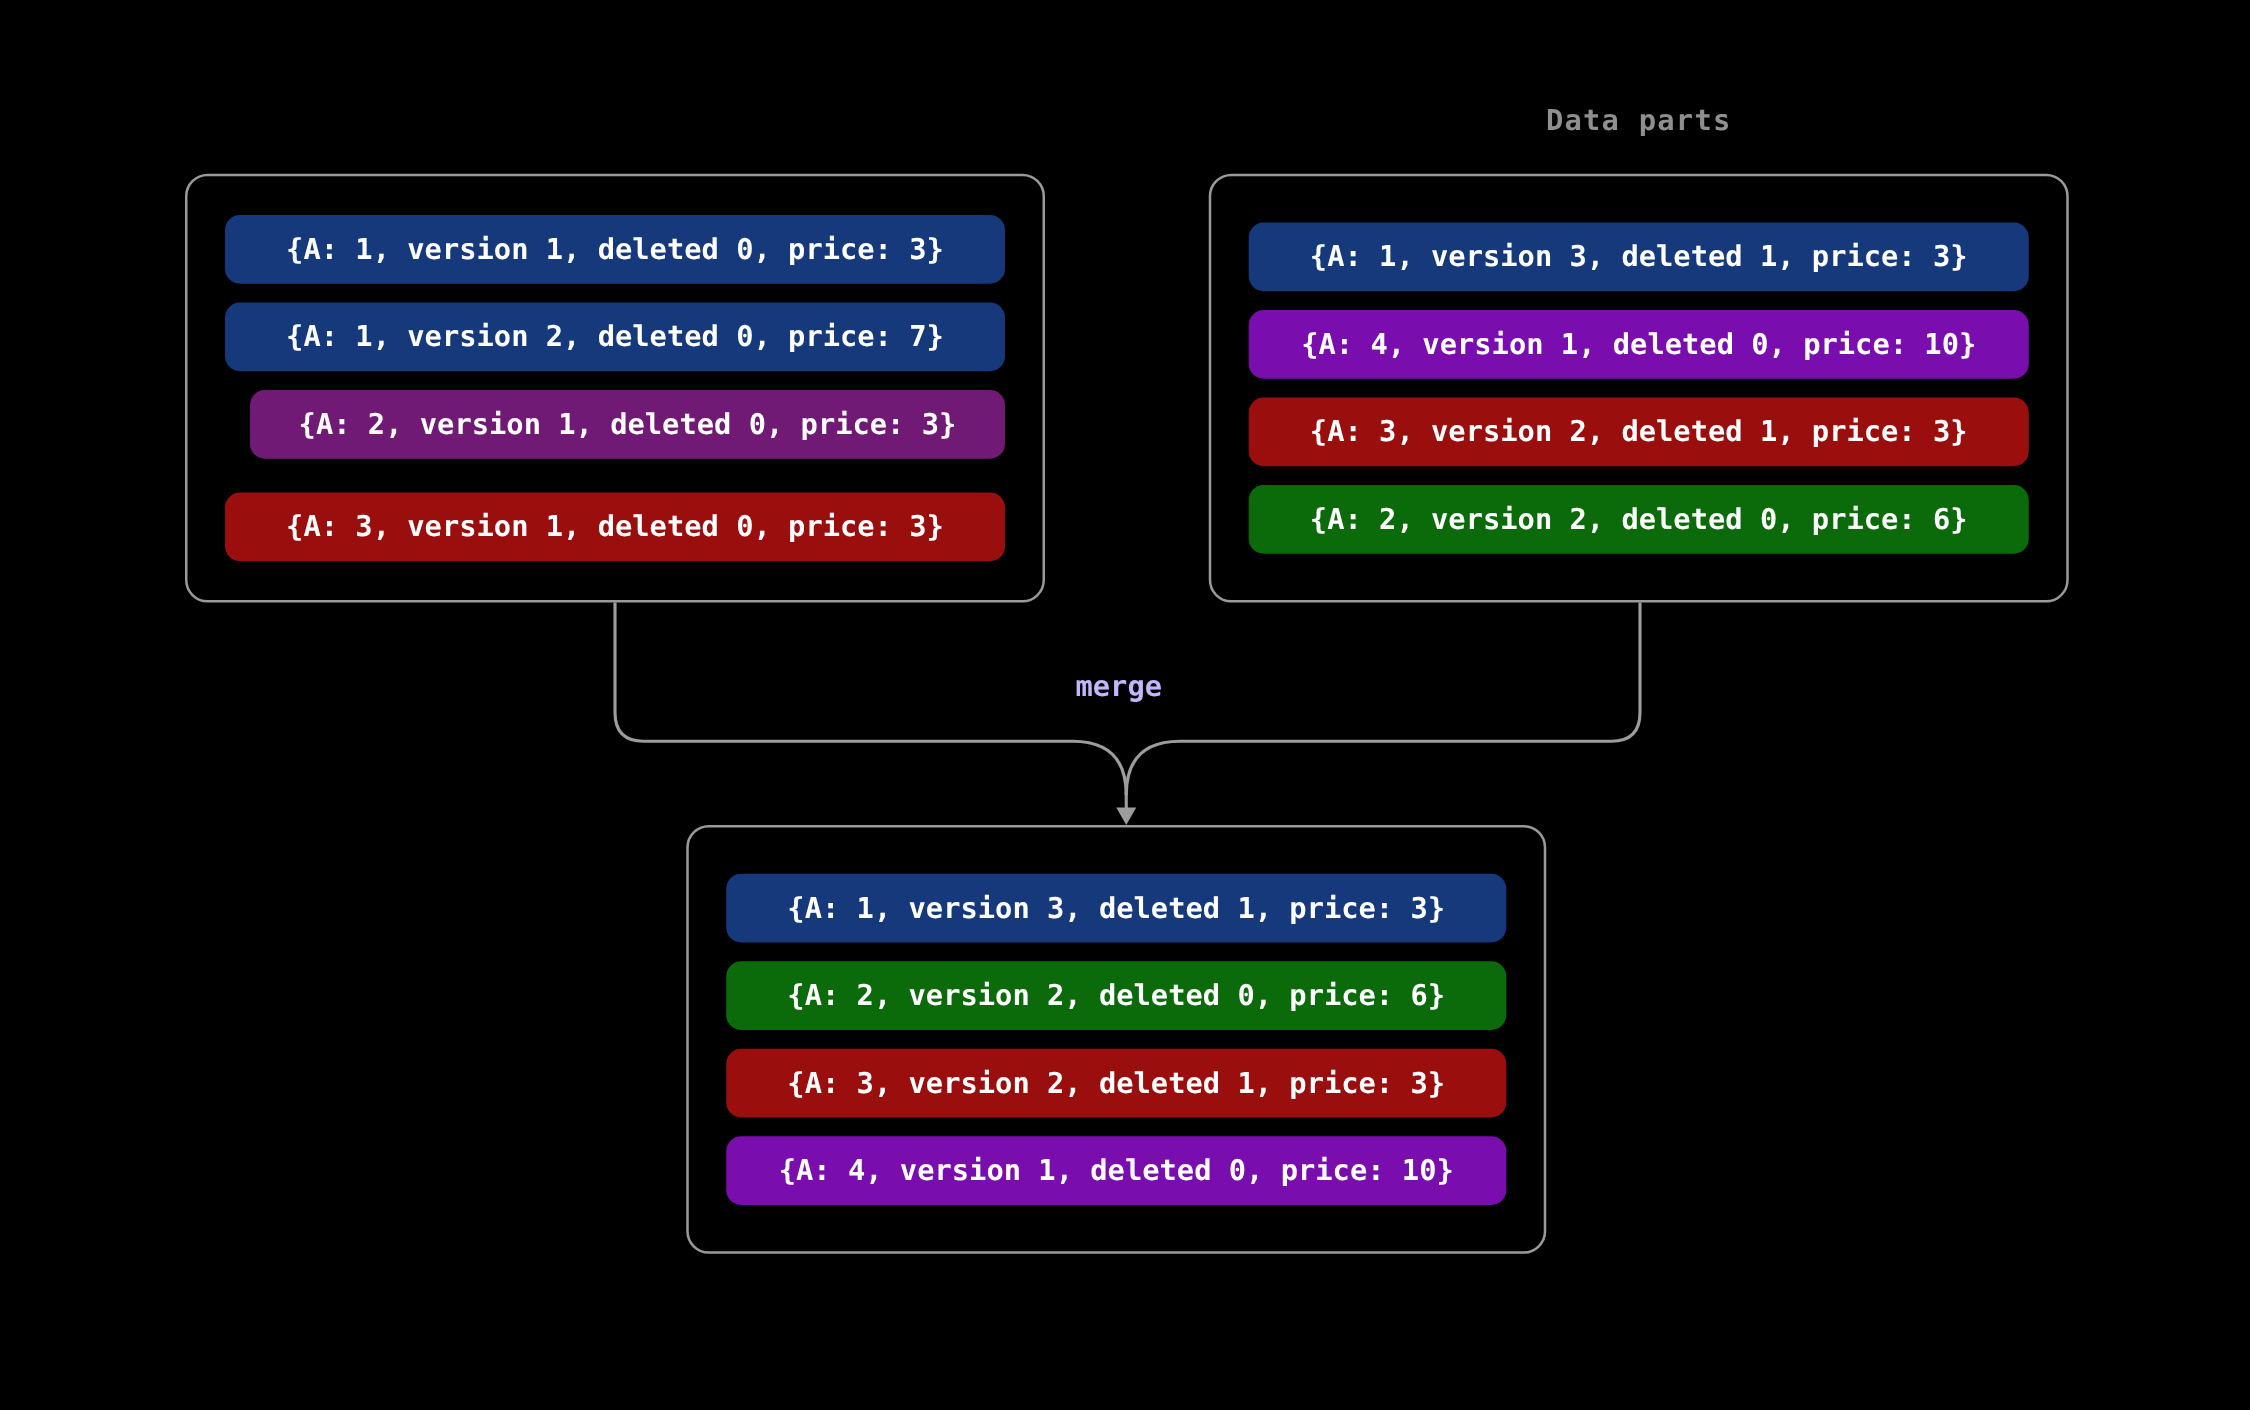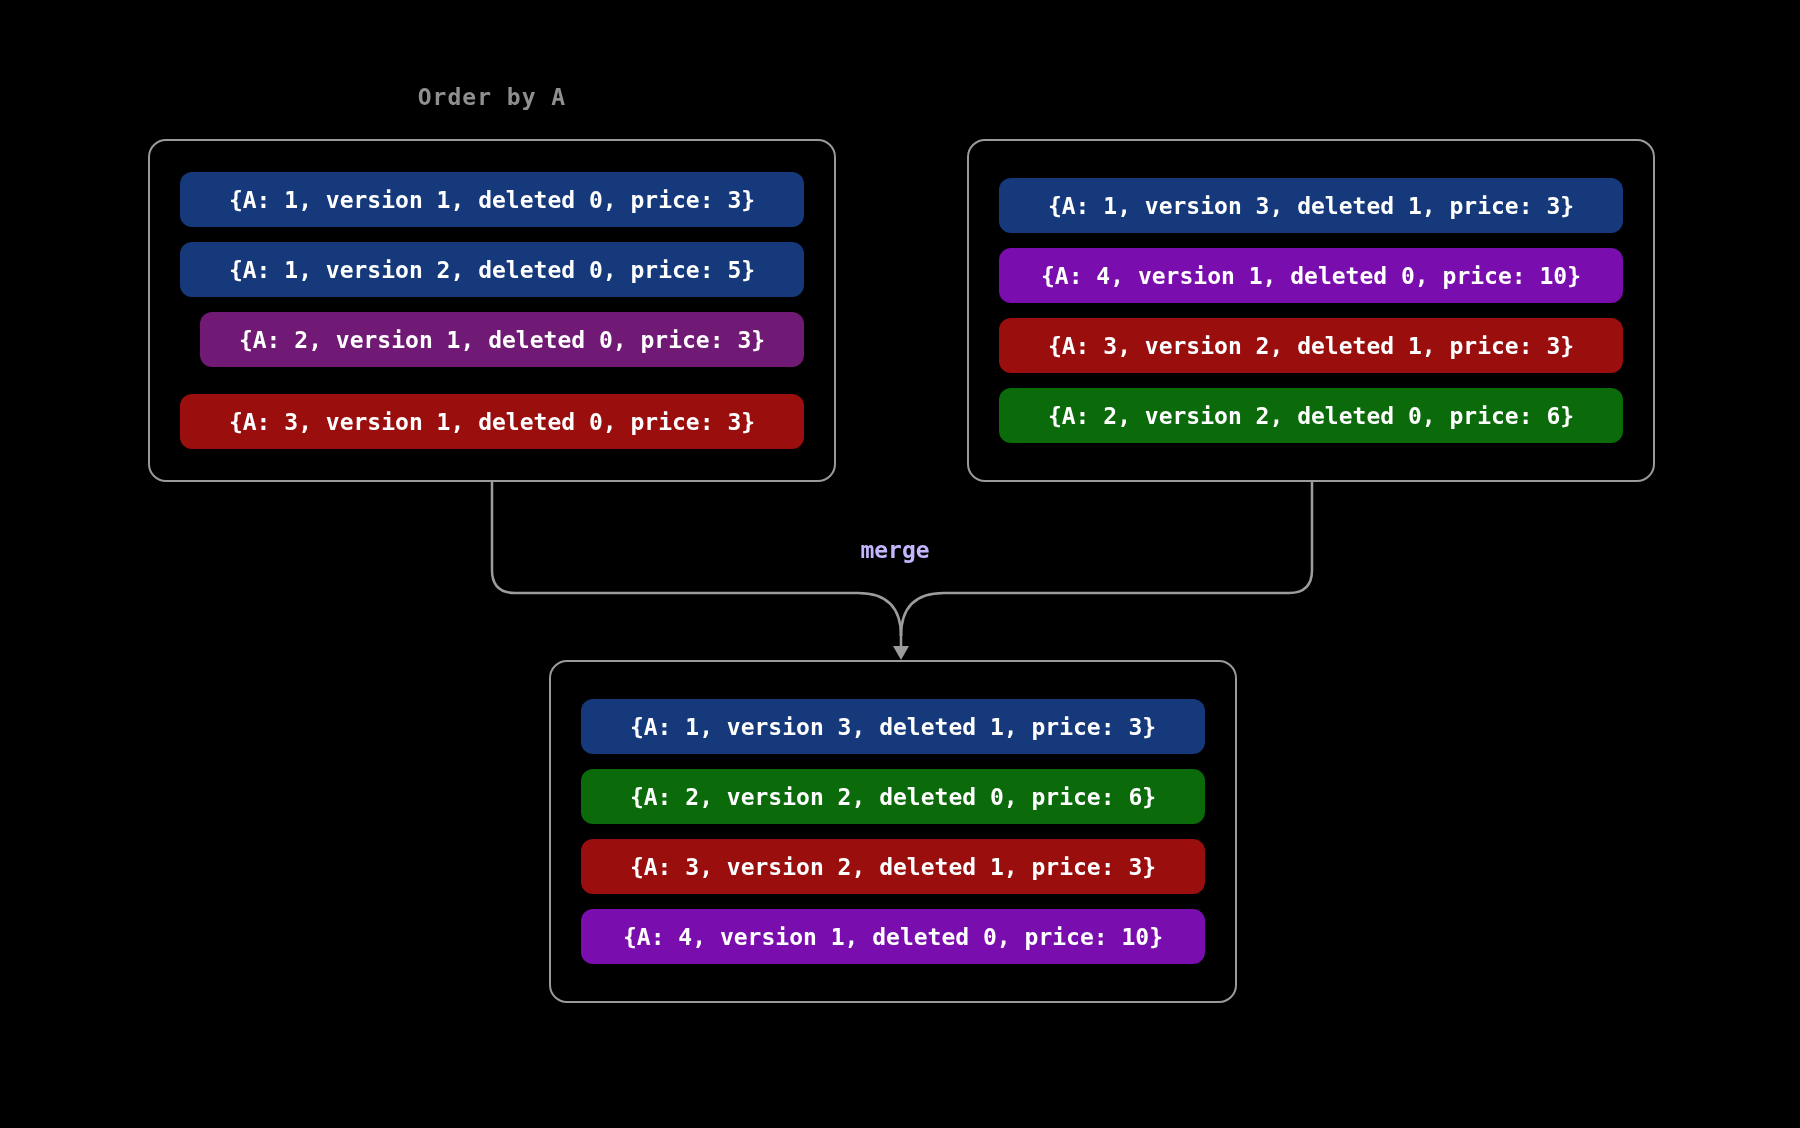--- a/index.html
+++ b/index.html
@@ -78,26 +78,26 @@
     top: 0;
     width: 1800px;
     height: 1128px;
   }
 </style>
 </head>
 <body>
 
 <div class="canvas">
 
-  <div class="panel-title" id="title-left">Order by A</div>
 
+  <div class="panel-title" id="title-right">Data parts</div>
 
   <div class="panel" id="panel-left">
     <div class="data-row" style="background: rgb(21, 57, 123);">{A: 1, version 1, deleted 0, price: 3}</div>
-    <div class="data-row" style="background: rgb(21, 57, 123);">{A: 1, version 2, deleted 0, price: 5}</div>
+    <div class="data-row" style="background: rgb(21, 57, 123);">{A: 1, version 2, deleted 0, price: 7}</div>
     <div class="data-row" style="background: #701a75; margin-left: 20px;">{A: 2, version 1, deleted 0, price: 3}</div>
     <div class="data-row" style="background: rgb(154, 14, 14); margin-top: 12px;">{A: 3, version 1, deleted 0, price: 3}</div>
   </div>
 
   <div class="panel" id="panel-right">
     <div class="data-row" style="background: rgb(21, 57, 123);">{A: 1, version 3, deleted 1, price: 3}</div>
     <div class="data-row" style="background: rgb(122, 13, 173);">{A: 4, version 1, deleted 0, price: 10}</div>
     <div class="data-row" style="background: rgb(154, 14, 14);">{A: 3, version 2, deleted 1, price: 3}</div>
     <div class="data-row" style="background: rgb(11, 107, 11);">{A: 2, version 2, deleted 0, price: 6}</div>
   </div>

